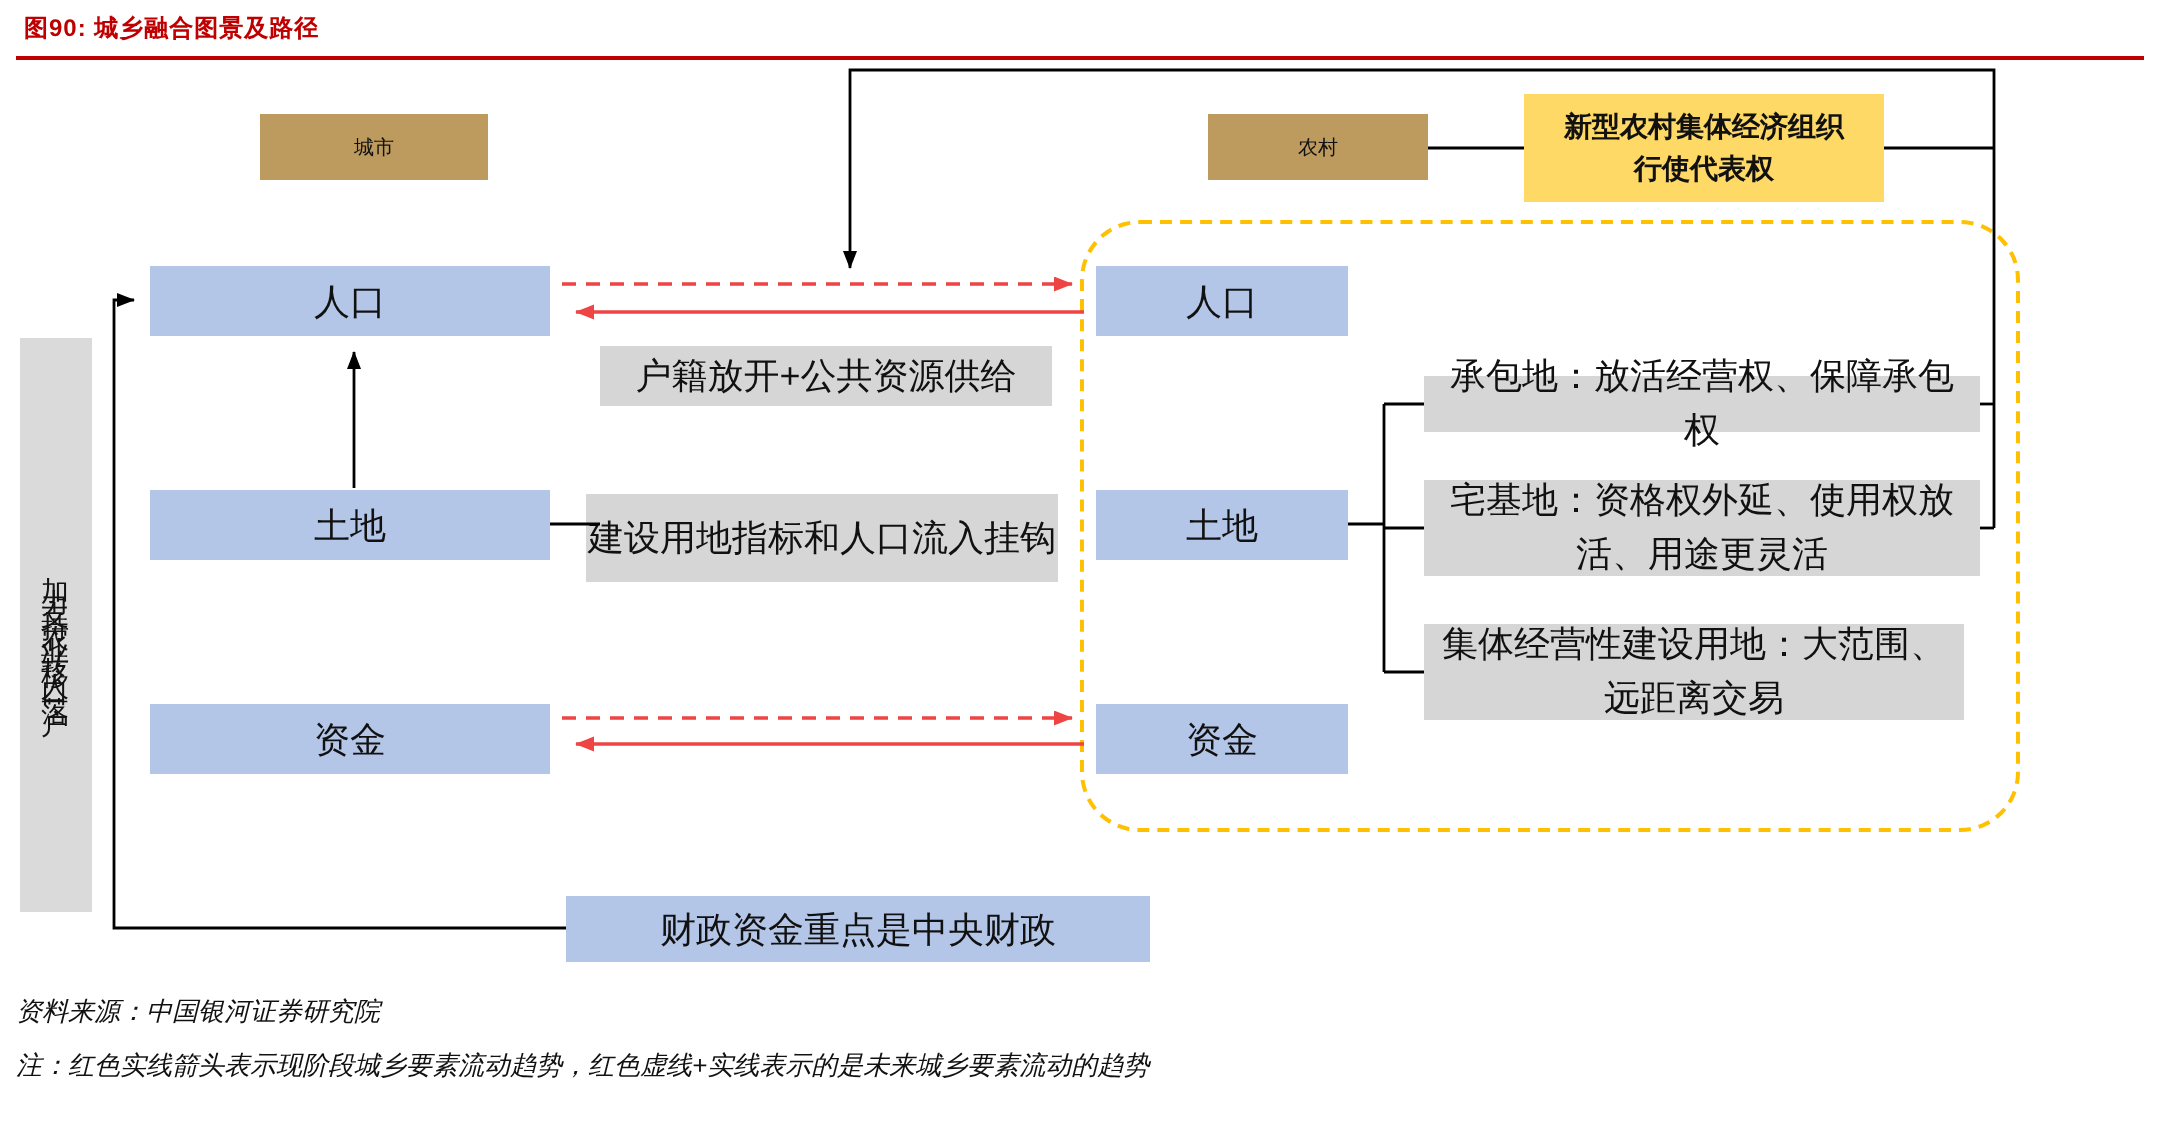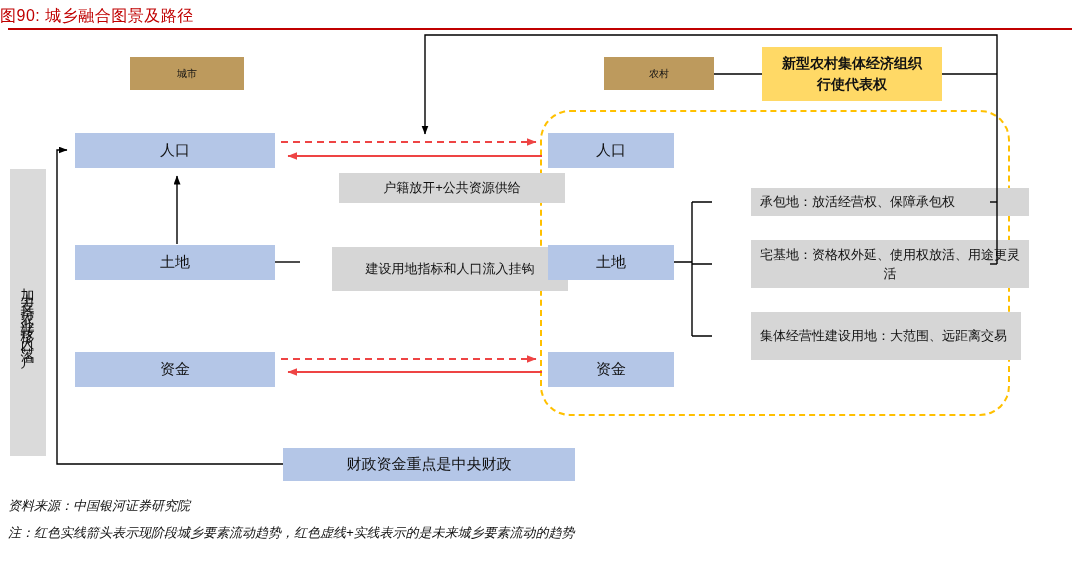--- a/index.html
+++ b/index.html
@@ -1,37 +1,37 @@
 <!DOCTYPE html>
 <html style="--title_red: #C00000; --tan: #BD9A5D; --yellow: #FFD966; --blue: #B4C6E7; --gray_box: #D6D6D6; --gray_panel: #DADADA; --dashed_border: #FFC000; --red_arrow: #EE4444; --line: #000000;"><head>
 <meta charset="utf-8">
 <style>
   * { margin:0; padding:0; box-sizing:border-box; }
   html,body { background:#ffffff; }
   body { font-family:"Liberation Sans","DejaVu Sans",sans-serif; color:#111; }
 
   .canvas { position:relative; width:1080px; height:574px; background:#fff; overflow:hidden; }
 
-  .fig-title { position:absolute; left:0; top:6px; font-size:16px; font-weight:400;
+  .fig-title { position:absolute; left:12px; top:6px; font-size:12px; font-weight:700;
                color:var(--title_red,#C00000); letter-spacing:0.5px; }
   .title-rule { position:absolute; left:8px; top:28px; width:1064px; height:0;
                 border-top:2px solid var(--title_red,#C00000); }
 
   .connectors { position:absolute; left:0; top:0; z-index:3; pointer-events:none; }
   .lk { stroke:var(--line,#000); stroke-width:1.4; fill:none; }
   .lr { stroke:var(--red_arrow,#EE4444); stroke-width:1.8; fill:none; }
   .dashedl { stroke-dasharray:7 5; }
   #mB path { fill:var(--line,#000); }
   #mR path { fill:var(--red_arrow,#EE4444); }
 
   .box { position:absolute; display:flex; align-items:center; justify-content:center;
          text-align:center; z-index:2; color:#111; }
   .tan    { background:var(--tan,#BD9A5D); font-size:10px; }
-  .blue   { background:var(--blue,#B4C6E7); font-size:15px; }
-  .grayb  { background:var(--gray_box,#D6D6D6); font-size:13px;margin-left:39px; }
+  .blue   { background:var(--blue,#B4C6E7); font-size:18px; }
+  .grayb  { background:var(--gray_box,#D6D6D6); font-size:18px; }
   .yellowb{ background:var(--yellow,#FFD966); font-size:14px; font-weight:600;
             line-height:1.5; padding:4px 20px; }
   .gray-left { justify-content:flex-start; text-align:center; padding:0 9px; line-height:1.5; }
 
   .vpanel { position:absolute; left:10px; top:169px; width:36px; height:287px;
             background:var(--gray_panel,#DADADA); z-index:2;
             writing-mode:vertical-rl; text-orientation:upright;
             display:flex; align-items:center; justify-content:center;
             font-size:14px; letter-spacing:6px; }
 

